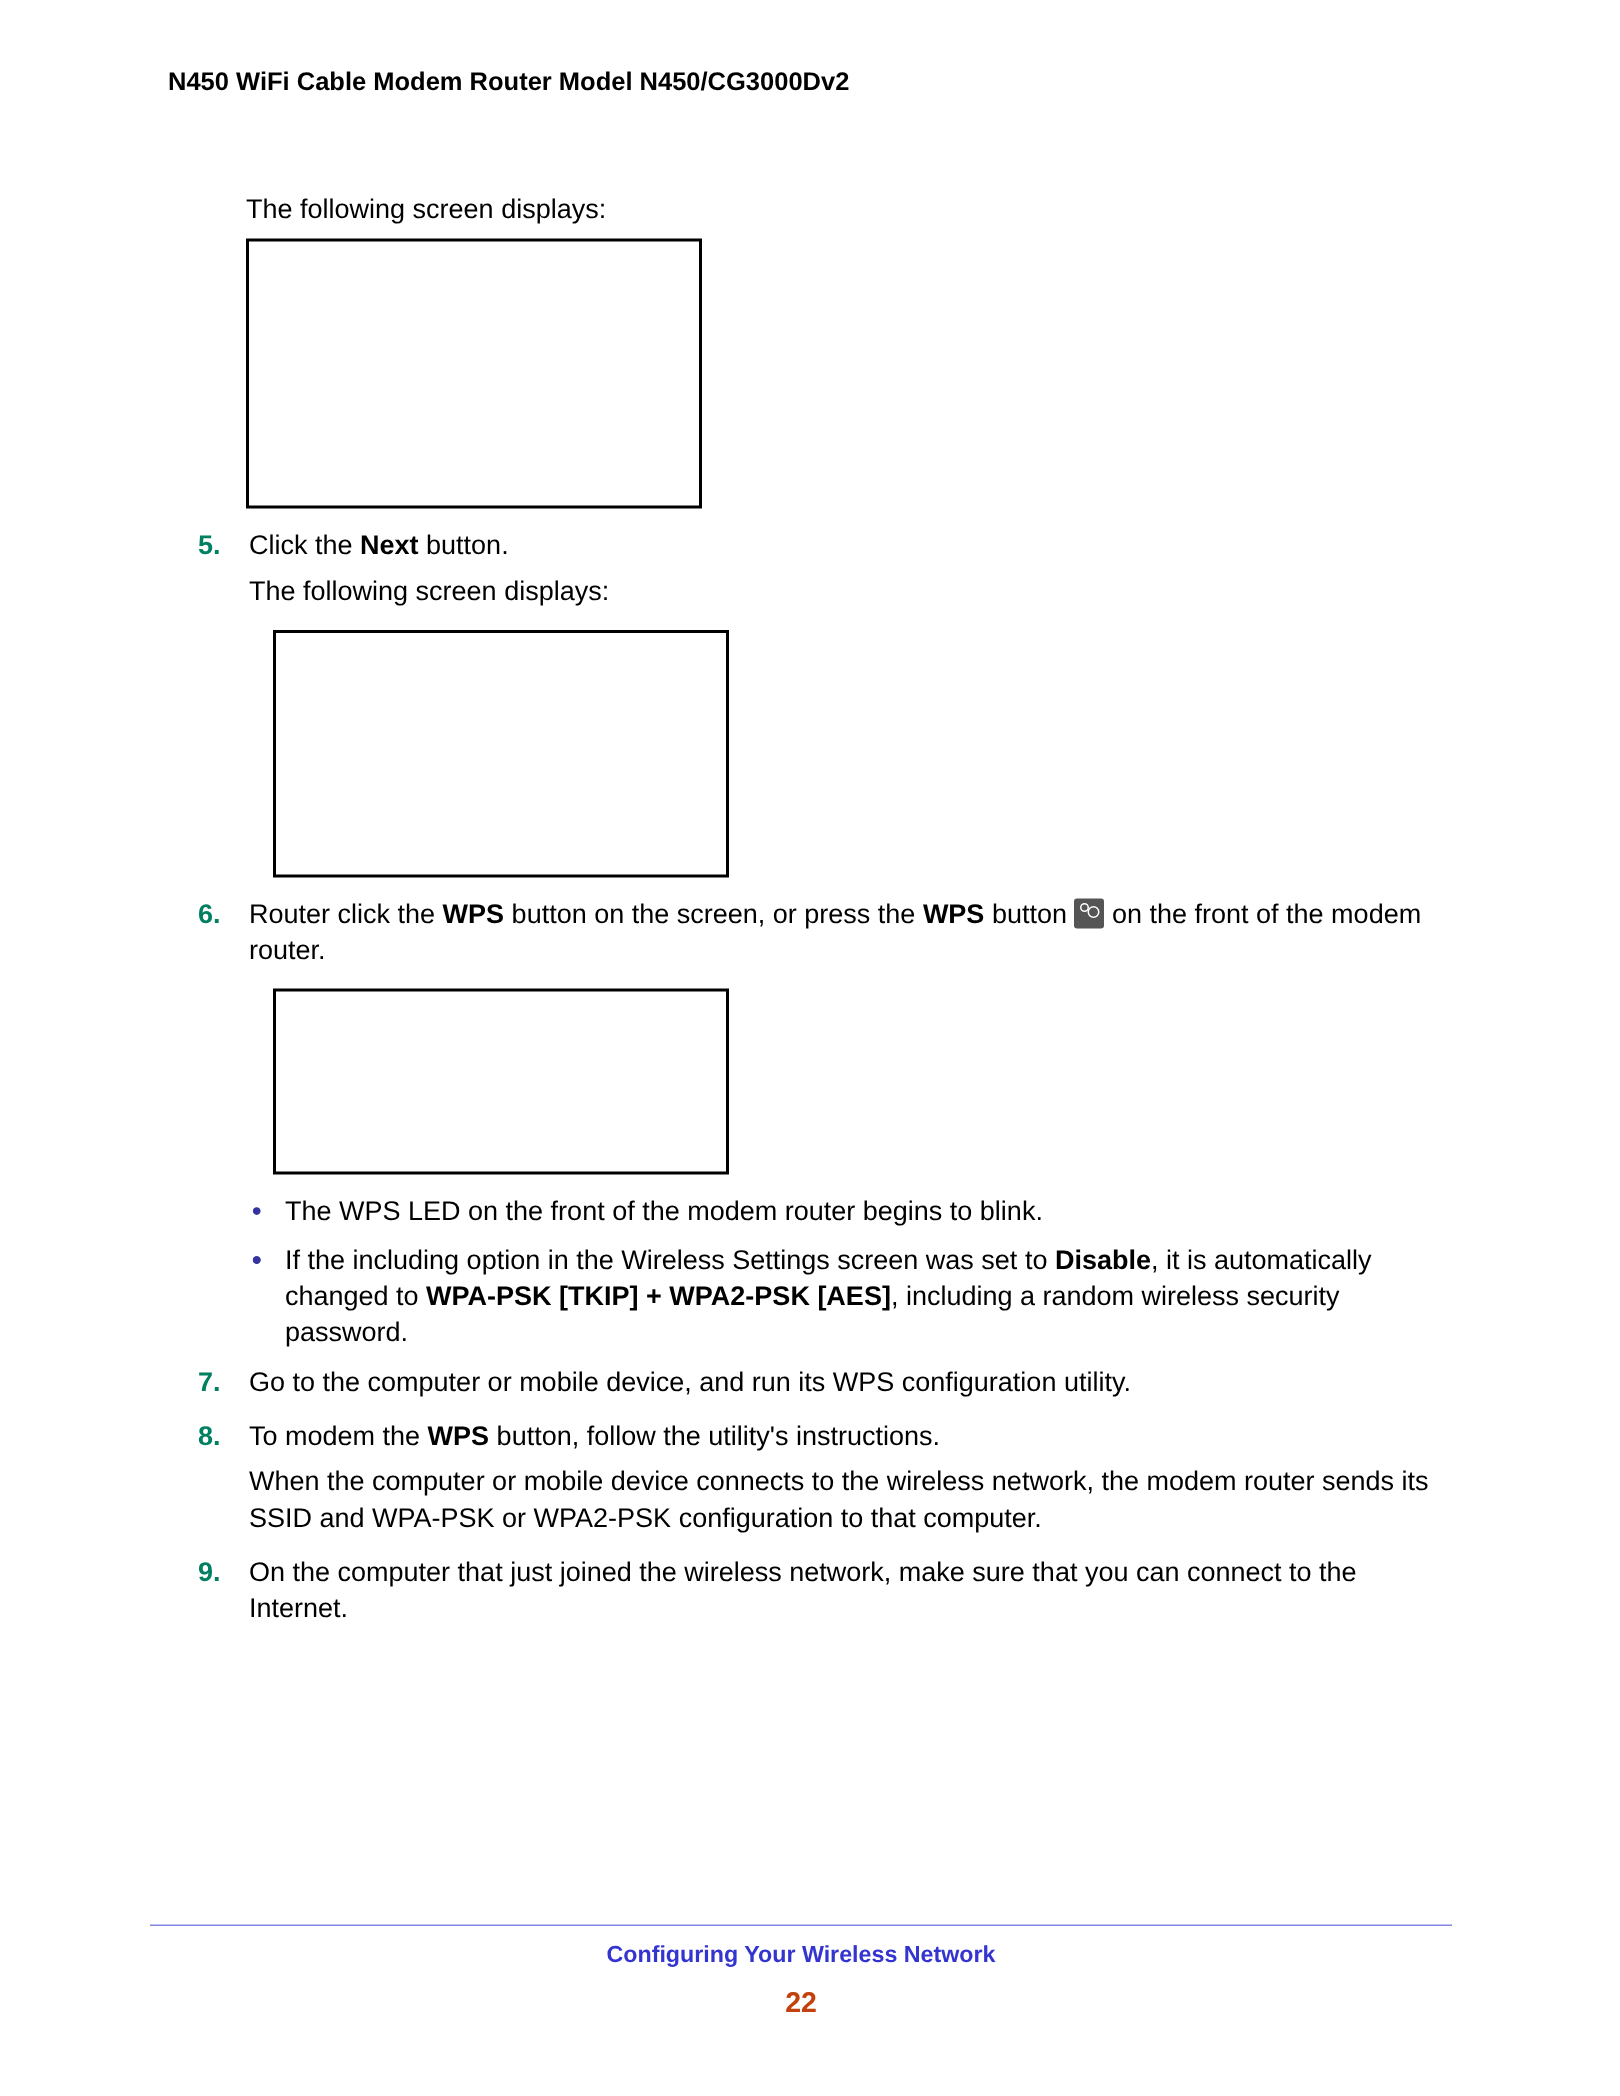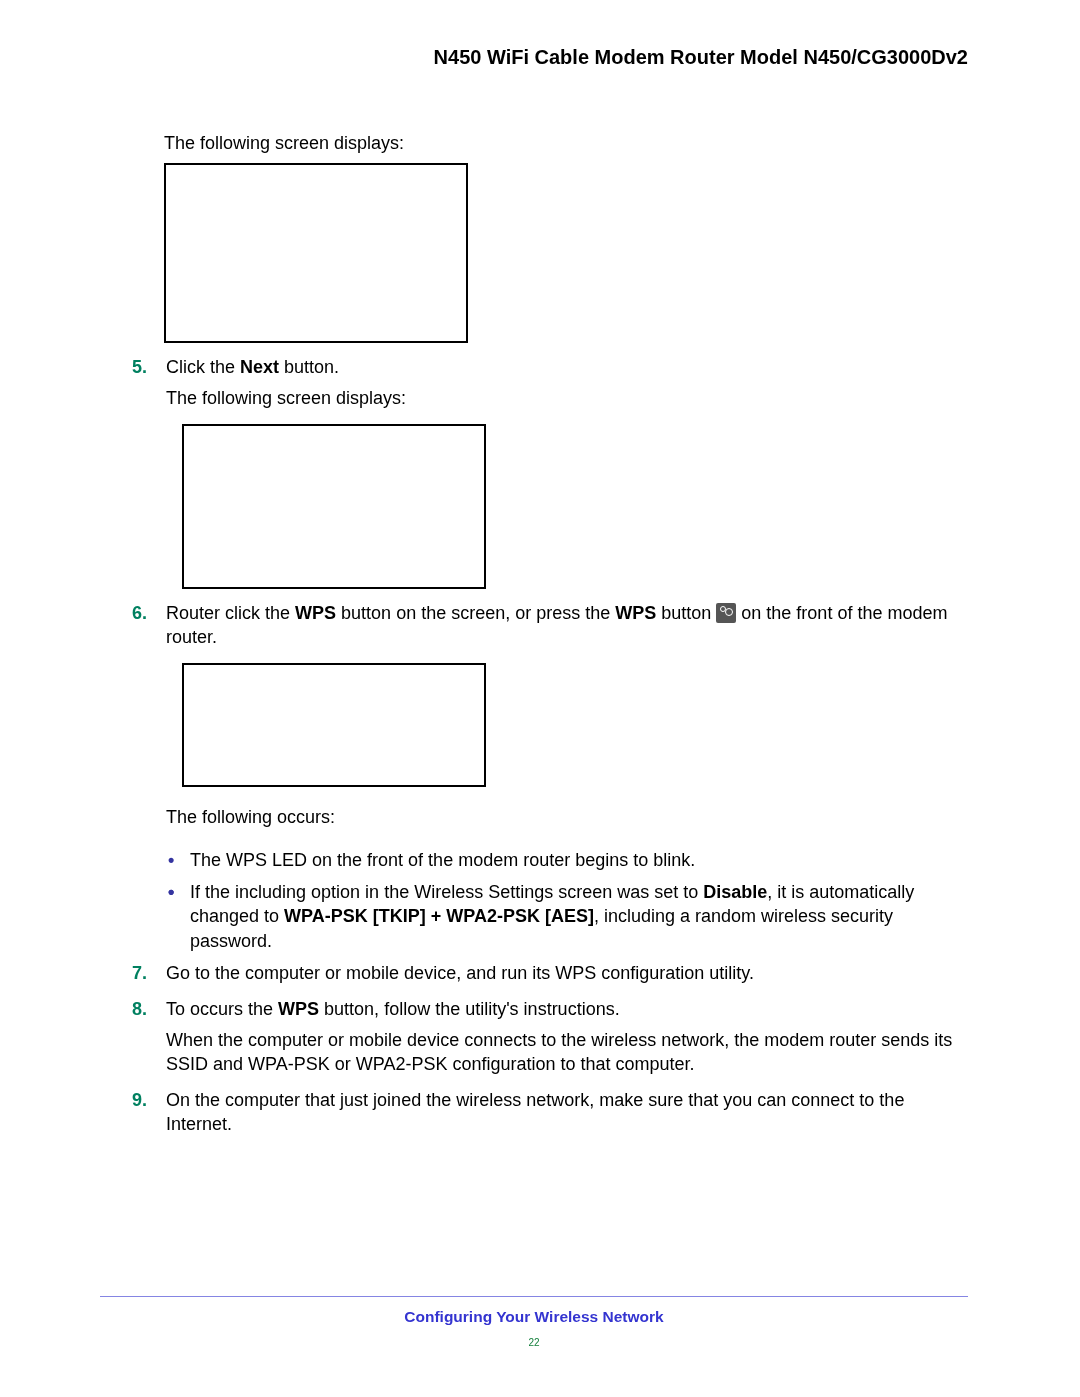--- a/index.html
+++ b/index.html
@@ -14,23 +14,23 @@
     line-height: 1.35;
   }
   .page {
     position: relative;
     width: 1080px;
     height: 1397px;
     box-sizing: border-box;
     padding: 44px 112px 50px 112px;
   }
   .header-title {
-    text-align: right;
-    font-weight: bold;
-    font-size: 20px;
+    text-align: left;
+    font-weight: bold;
+    font-size: 17px;
     margin-bottom: 60px;
   }
   .intro-text {
     margin-left: 52px;
     font-size: 18px;
   }
   .placeholder-box {
     border: 2px solid #000;
     background: #fff;
     margin-left: 52px;
@@ -126,23 +126,23 @@
     margin-bottom: 10px;
     opacity: 0.6;
   }
   .footer-section {
     color: #3434d0;
     font-weight: bold;
     font-size: 15.5px;
     margin-bottom: 8px;
   }
   .footer-page {
-    color: #15803d;
-    font-weight: normal;
-    font-size: 10px;
+    color: #c2410c;
+    font-weight: bold;
+    font-size: 19px;
   }
 </style>
 </head>
 <body>
 
 <div class="page">
 
   <div class="header-title">N450 WiFi Cable Modem Router Model N450/CG3000Dv2</div>
 
   <div class="intro-text">The following screen displays:</div>
@@ -167,21 +167,20 @@
       <div class="step-body">
         <p>
           <span>Router click the </span><span class="bold">WPS</span><span> button         on the screen, or press the </span><span class="bold">WPS</span><span> button </span><span class="wps-icon"></span><span> on the front of the modem router.</span>
         </p>
       </div>
     </div>
   </div>
   <div class="placeholder-box box-c"></div>
 
   <div class="step-follow">
-    <p>The following occurs:</p>
     <ul class="dash">
       <li><span class="bullet">•</span><span>The WPS LED on the front of the modem router begins to blink.</span></li>
       <li><span class="bullet">•</span></li>
       <li><span class="bullet">•</span>
         <span>If the including option in the Wireless Settings screen was set to </span><span class="bold">Disable</span><span>, it is automatically changed to </span><span class="bold">WPA-PSK [TKIP] + WPA2-PSK [AES]</span><span>, including a random wireless security password.</span>
       </li>
     </ul>
   </div>
 
   <div class="step">
@@ -191,21 +190,21 @@
         <p>Go to the computer or mobile device, and run its WPS configuration utility.</p>
       </div>
     </div>
   </div>
 
   <div class="step">
     <div class="step-line">
       <div class="step-num">8.</div>
       <div class="step-body">
         <p>
-          <span>To occurs the </span><span class="bold">WPS</span><span> button, follow the utility's instructions.</span>
+          <span>To modem the </span><span class="bold">WPS</span><span> button, follow the utility's instructions.</span>
         </p>
         <p>When the computer or mobile device connects to the wireless network, the modem router sends its SSID and WPA-PSK or WPA2-PSK configuration to that computer.</p>
       </div>
     </div>
   </div>
 
   <div class="step">
     <div class="step-line">
       <div class="step-num">9.</div>
       <div class="step-body">

